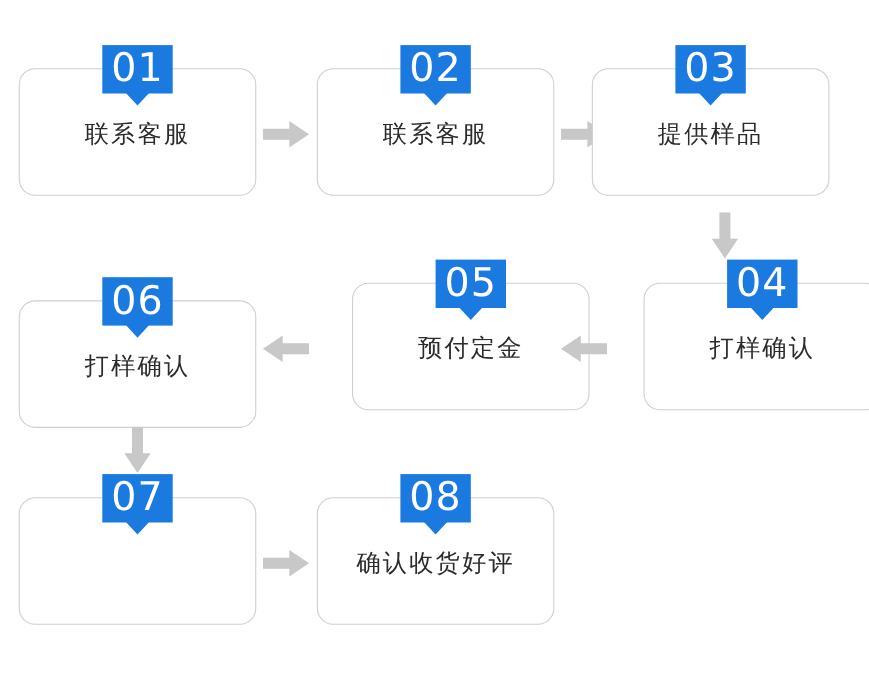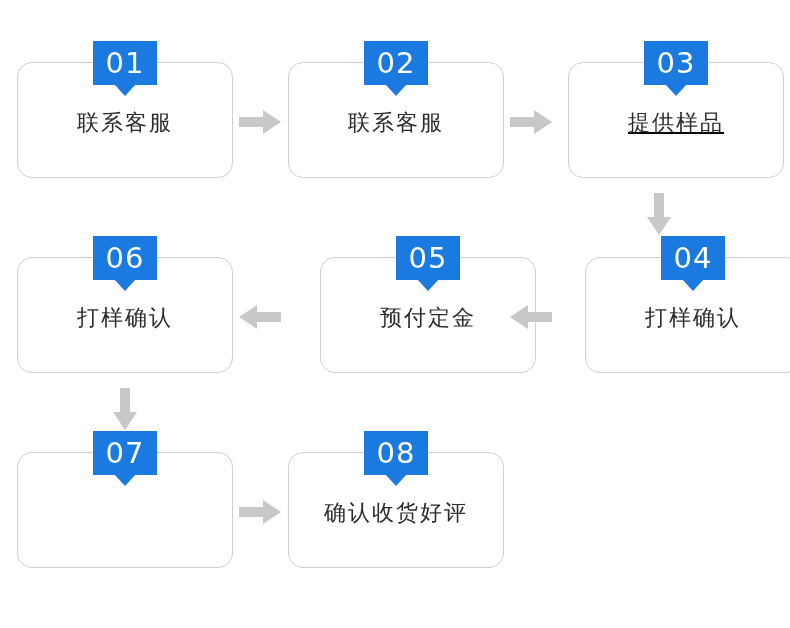--- a/index.html
+++ b/index.html
@@ -50,21 +50,21 @@
     transform: translateX(-50%);
     width: 64px;
     height: 44px;
     background: #1a7ae0;
     display: flex;
     align-items: center;
     justify-content: center;
   }
   .badge-num {
     color: #ffffff;
-    font-size: 29px;
+    font-size: 36px;
     line-height: 1;
     font-family: "DejaVu Sans", "Liberation Sans", sans-serif;
     letter-spacing: 1px;
   }
   .badge-tail {
     position: absolute;
     bottom: -11px;
     left: 50%;
     transform: translateX(-50%);
     width: 0;
@@ -106,35 +106,35 @@
     </div>
     <span class="step-label">联系客服</span>
   </div>
 
   <div class="arrow" style="left:510px; top:110px;">
     <svg width="42" height="24" viewBox="0 0 42 24" aria-hidden="true">
       <polygon points="0,7 24,7 24,0 42,12 24,24 24,17 0,17" fill="#c8c8c8"></polygon>
     </svg>
   </div>
 
-  <div class="step" style="left:568px; top:62px;text-decoration:underline;">
+  <div class="step" style="left:538px; top:62px;">
     <div class="badge">
       <span class="badge-num">03</span>
       <span class="badge-tail"></span>
     </div>
     <span class="step-label">提供样品</span>
   </div>
 
   <div class="arrow" style="left:647px; top:193px;">
     <svg width="24" height="42" viewBox="0 0 24 42" aria-hidden="true">
       <polygon points="7,0 17,0 17,24 24,24 12,42 0,24 7,24" fill="#c8c8c8"></polygon>
     </svg>
   </div>
 
-  <div class="step" style="left:17px; top:257px;">
+  <div class="step" style="left:17px; top:273px;">
     <div class="badge">
       <span class="badge-num">06</span>
       <span class="badge-tail"></span>
     </div>
     <span class="step-label">打样确认</span>
   </div>
 
   <div class="arrow" style="left:239px; top:305px;">
     <svg width="42" height="24" viewBox="0 0 42 24" aria-hidden="true">
       <polygon points="42,7 18,7 18,0 0,12 18,24 18,17 42,17" fill="#c8c8c8"></polygon>

